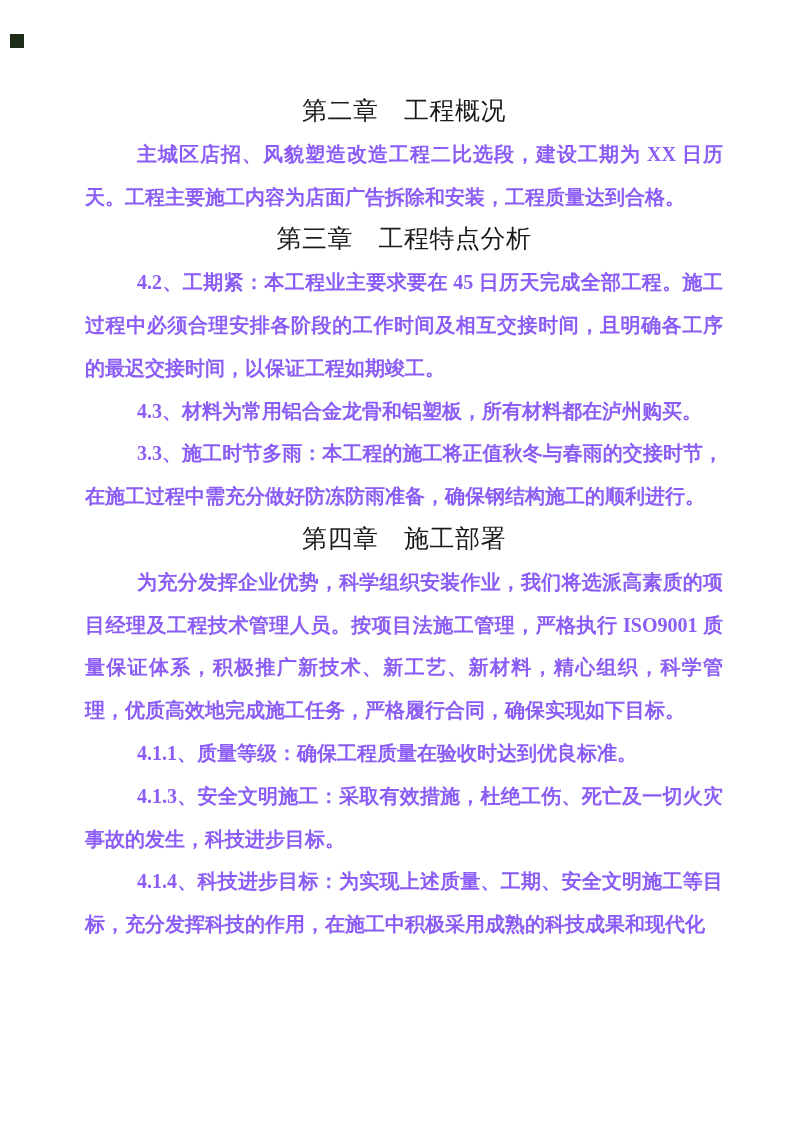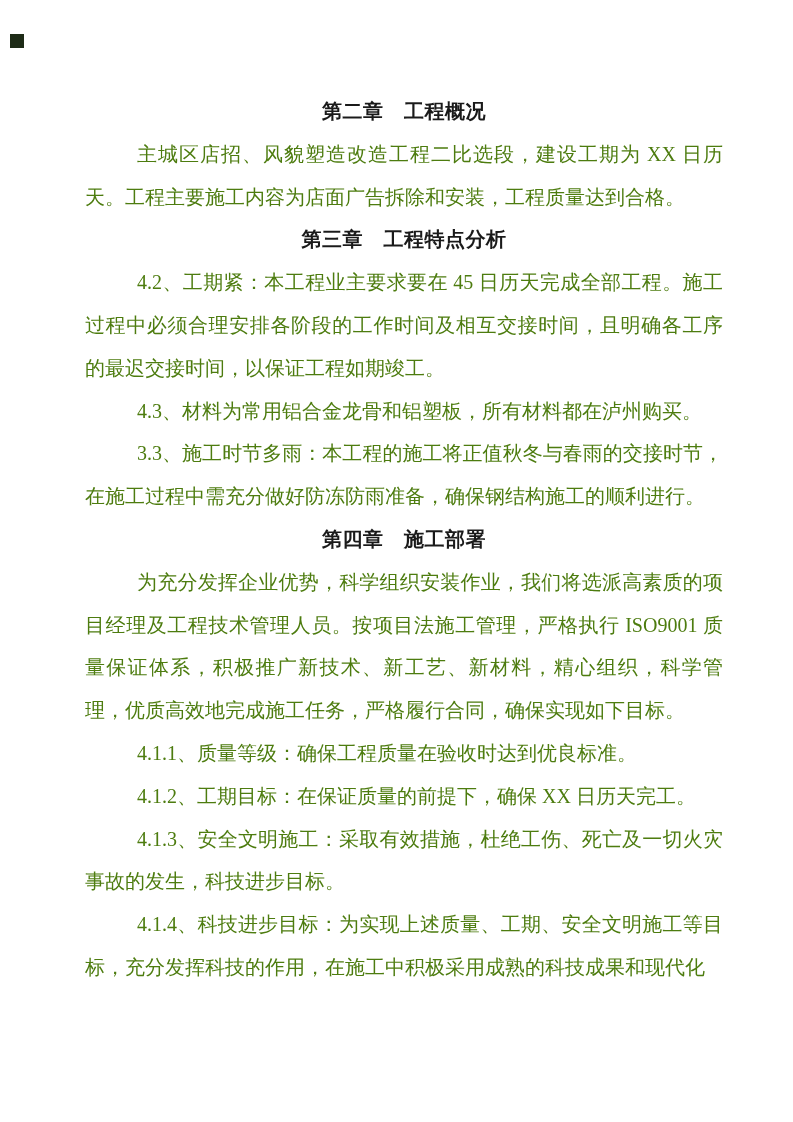--- a/index.html
+++ b/index.html
@@ -24,34 +24,35 @@
     height: 14px;
   }
   .doc {
     position: absolute;
     left: 85px;
     top: 90px;
     width: 638px;
   }
   .chapter-heading {
     margin: 0;
-    font-size: 20px;
-    font-weight: bold;
+    font-size: 25px;
+    font-weight: normal;
     line-height: 42.8px;
     text-align: center;
     color: #1a1a1a;
     letter-spacing: 0.5px;
   }
   .para {
     margin: 0;
     font-size: 20px;
     line-height: 42.8px;
     text-align: justify;
     text-indent: 52px;
-    color: #4d7c0f;
+    color: #8b5cf6;
+    font-weight: bold;
   }
 </style>
 </head>
 <body>
 
 <div class="page">
 
   <div class="corner-marker" style="background: rgb(30, 43, 23);"></div>
 
   <div class="doc">
@@ -68,20 +69,19 @@
 
     <p class="para">3.3、施工时节多雨：本工程的施工将正值秋冬与春雨的交接时节，在施工过程中需充分做好防冻防雨准备，确保钢结构施工的顺利进行。</p>
 
     <h2 class="chapter-heading">第四章　施工部署</h2>
 
 
     <p class="para">为充分发挥企业优势，科学组织安装作业，我们将选派高素质的项目经理及工程技术管理人员。按项目法施工管理，严格执行 ISO9001 质量保证体系，积极推广新技术、新工艺、新材料，精心组织，科学管理，优质高效地完成施工任务，严格履行合同，确保实现如下目标。</p>
 
     <p class="para">4.1.1、质量等级：确保工程质量在验收时达到优良标准。</p>
 
-    <p class="para">4.1.2、工期目标：在保证质量的前提下，确保 XX 日历天完工。</p>
 
     <p class="para">4.1.3、安全文明施工：采取有效措施，杜绝工伤、死亡及一切火灾事故的发生，科技进步目标。</p>
 
     <p class="para">4.1.4、科技进步目标：为实现上述质量、工期、安全文明施工等目标，充分发挥科技的作用，在施工中积极采用成熟的科技成果和现代化</p>
 
   </div>
 </div>
 
 </body></html>

